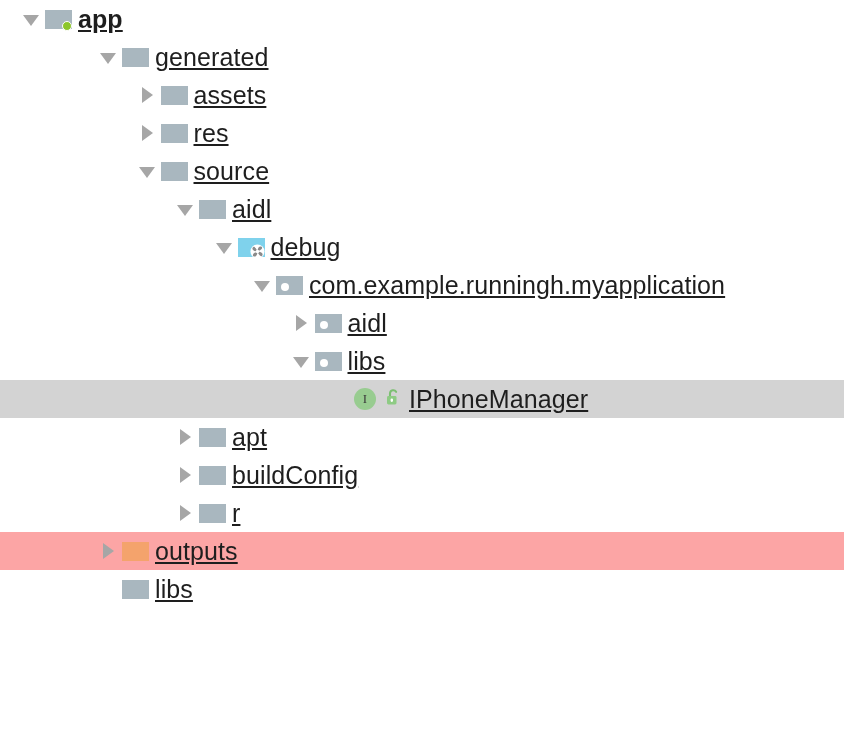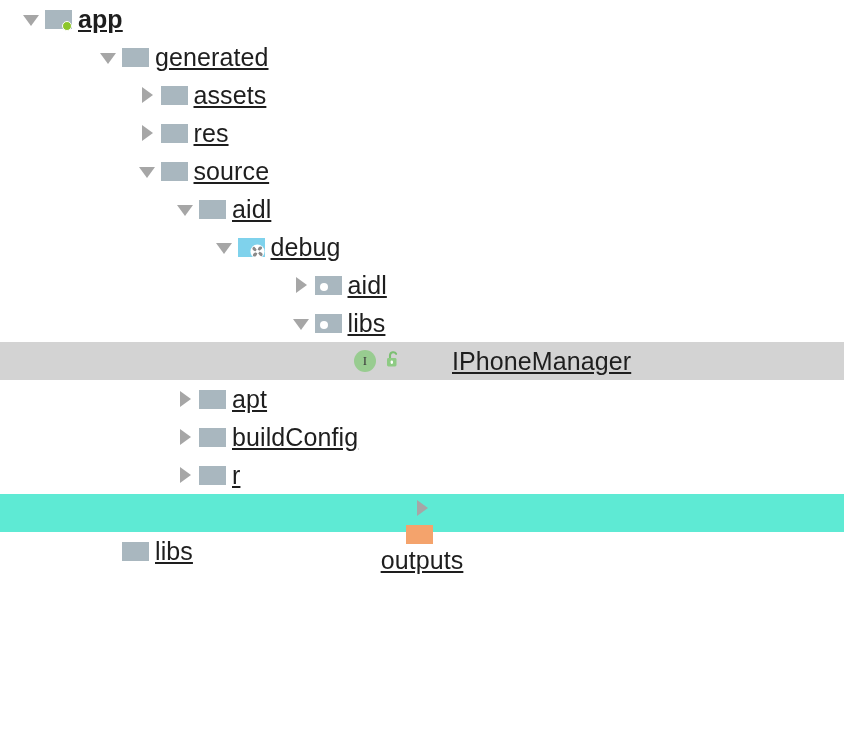--- a/index.html
+++ b/index.html
@@ -21,21 +21,21 @@
     height: 744px;
   }
   .row {
     position: relative;
     height: 38px;
     display: flex;
     align-items: center;
     white-space: nowrap;
   }
   .row.sel { background: #d3d3d3; }
-  .row.excl { background: #5eead4; flex-direction: column; }
+  .row.excl { background: #fca5a5; }
 
   .indent { flex: 0 0 auto; height: 1px; }
 
   
   .tri {
     flex: 0 0 auto;
     width: 26px;
     height: 26px;
     position: relative;
   }
@@ -146,21 +146,21 @@
 
   .label {
     flex: 0 0 auto;
     font-size: 25px;
     line-height: 26px;
     letter-spacing: 0.1px;
     color: #1e1e1e;
     text-decoration: underline;
   }
   .label.bold { font-weight: bold; }
-  .label.sel  { color: #1e1e1e; margin-left: 43px; }
+  .label.sel  { color: #1e1e1e; }
 </style>
 </head>
 <body>
 
 <div id="tree">
     <div class="row">
       <span class="indent" style="width: 18px;"></span>
       <span class="tri open"></span>
       <span class="icon">
         <span class="folder gray">
@@ -241,20 +241,32 @@
               <path d="M8 8 C12.4 8 14.4 10.5 13 12.4 C12 13.8 9.6 12.6 8 8 Z"></path>
               <path d="M8 8 C8 12.4 5.5 14.4 3.6 13 C2.2 12 3.4 9.6 8 8 Z"></path>
               <path d="M8 8 C3.6 8 1.6 5.5 3 3.6 C4 2.2 6.4 3.4 8 8 Z"></path>
             </g>
             <circle cx="8" cy="8" r="1.9" fill="#ffffff"></circle>
           </svg></span>
       </span>
       <span class="label">debug</span>
     </div>
     <div class="row">
+      <span class="indent" style="width: 249px;"></span>
+      <span class="tri open"></span>
+      <span class="icon">
+        <span class="folder gray">
+          <span class="tab"></span>
+          <span class="body"></span>
+        </span>
+        <span class="pkg-dot"></span>
+      </span>
+      <span class="label">com.example.runningh.myapplication</span>
+    </div>
+    <div class="row">
       <span class="indent" style="width: 287.5px;"></span>
       <span class="tri closed"></span>
       <span class="icon">
         <span class="folder gray">
           <span class="tab"></span>
           <span class="body"></span>
         </span>
         <span class="pkg-dot"></span>
       </span>
       <span class="label">aidl</span>

